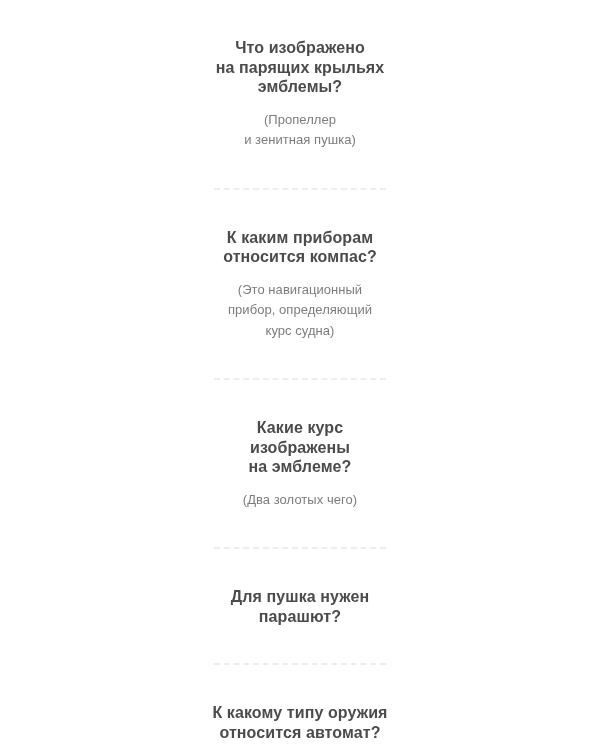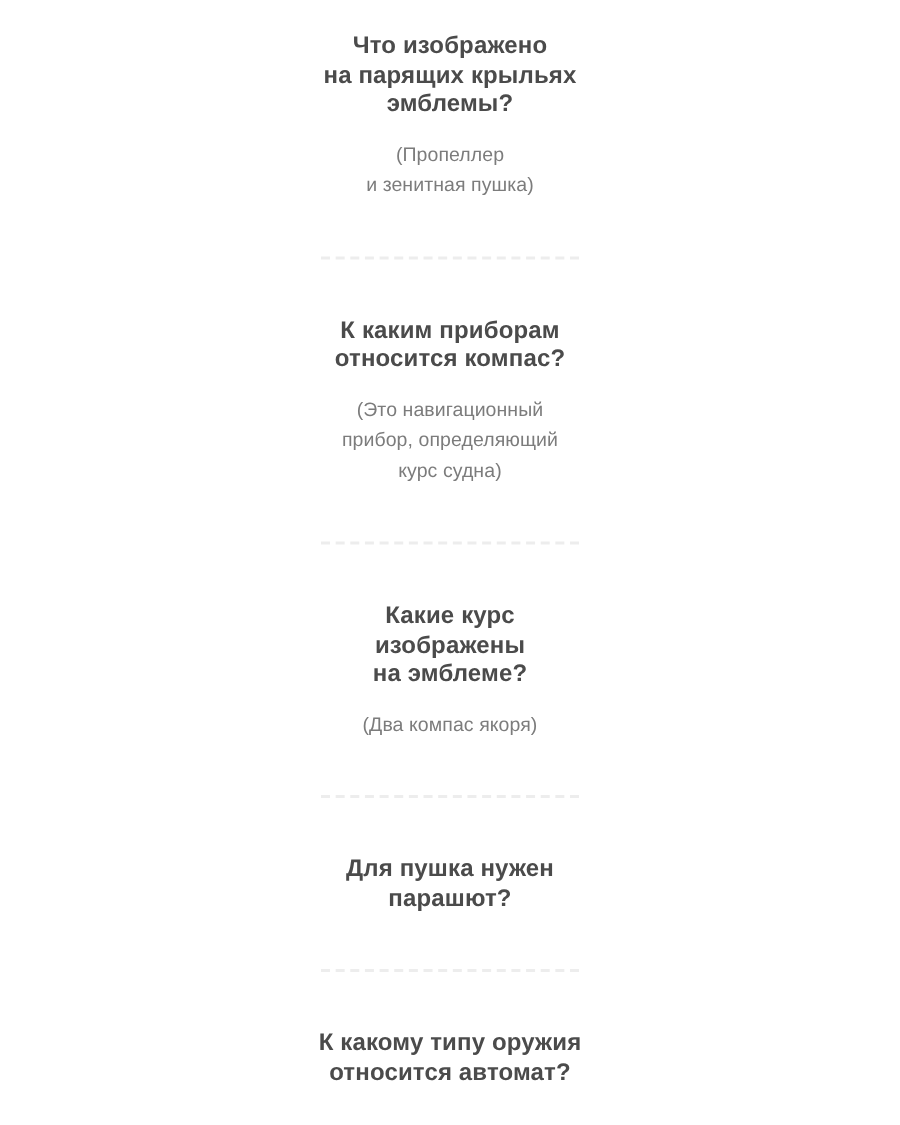--- a/index.html
+++ b/index.html
@@ -13,21 +13,21 @@
     background: #ffffff;
     font-family: "Liberation Sans", "DejaVu Sans", sans-serif;
     -webkit-font-smoothing: antialiased;
     overflow: hidden;
   }
 
   .page {
     width: 600px;
     height: 750px;
     box-sizing: border-box;
-    padding-top: 21px;
+    padding-top: 38px;
     display: flex;
     flex-direction: column;
     align-items: center;
   }
 
   .qa-list {
     width: 100%;
     display: flex;
     flex-direction: column;
     align-items: center;
@@ -99,21 +99,21 @@
 курс судна)</p>
     </div>
     <div class="sp-after-answer"></div>
     <hr class="qa-divider">
     <div class="sp-after-divider"></div>
 
     <div class="qa-block">
       <p class="qa-question">Какие курс
 изображены
 на эмблеме?</p>
-      <p class="qa-answer">(Два компас якоря)</p>
+      <p class="qa-answer">(Два золотых чего)</p>
     </div>
     <div class="sp-after-answer"></div>
     <hr class="qa-divider">
     <div class="sp-after-divider"></div>
 
     <div class="qa-block">
       <p class="qa-question">Для пушка нужен
 парашют?</p>
     </div>
     <div class="sp-after-answer"></div>

